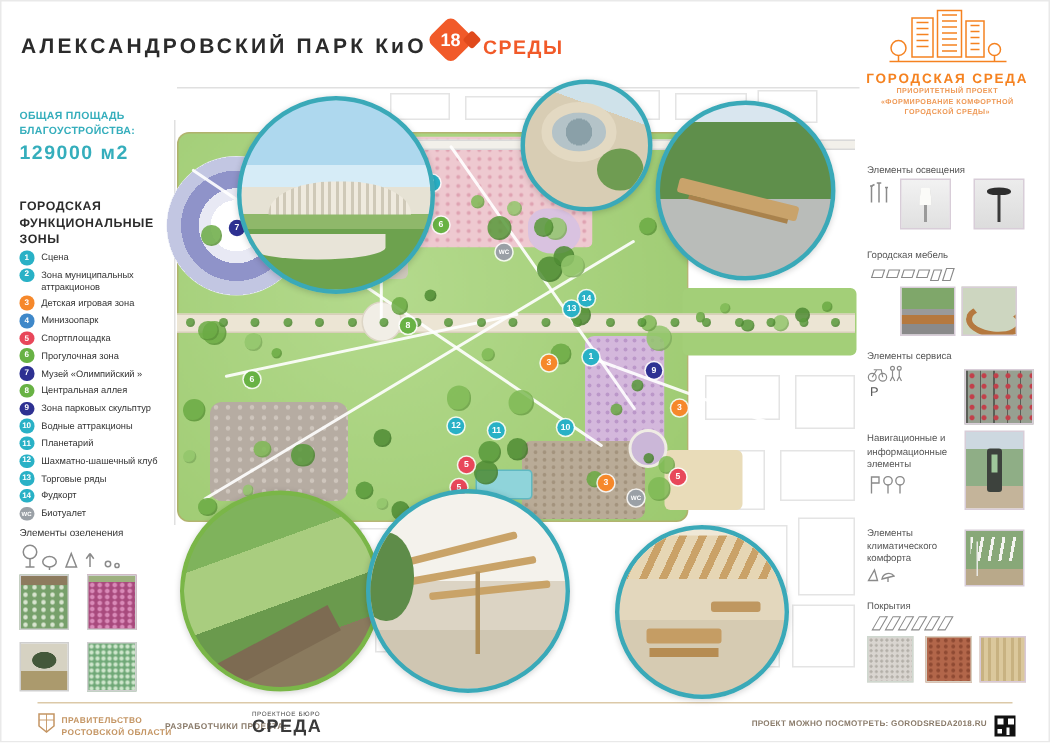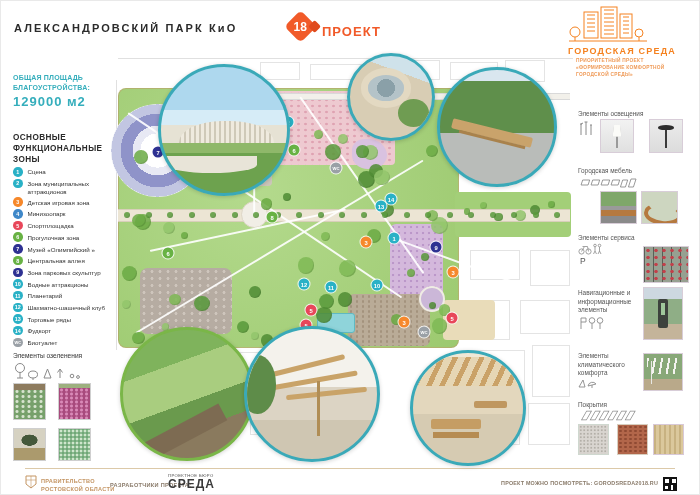--- a/index.html
+++ b/index.html
@@ -1,27 +1,27 @@
 <!DOCTYPE html>
 <html><head>
 <meta charset="utf-8">
 <style>
   *{margin:0;padding:0;box-sizing:border-box;}
   html,body{background:#fff;}
   body{font-family:"Liberation Sans",sans-serif;width:700px;height:495px;overflow:hidden;}
   .poster{position:relative;width:700px;height:495px;background:#fff;box-shadow:inset 0 0 0 1px #e9e9e9;overflow:hidden;}
 
   
-  .title{position:absolute;left:14px;top:22px;font-size:11px;font-weight:bold;letter-spacing:2.1px;color:#2b2b2b;white-space:nowrap;}
+  .title{position:absolute;left:14px;top:22px;font-size:14px;font-weight:bold;letter-spacing:2.1px;color:#2b2b2b;white-space:nowrap;}
   .badge{position:absolute;left:289px;top:15px;width:23px;height:23px;background:#f15a29;transform:rotate(45deg);border-radius:5px;display:flex;align-items:center;justify-content:center;}
   .badge::after{content:"";position:absolute;width:9px;height:9px;background:#e04a1c;right:-3px;top:-3px;border-radius:2px;}
   .badge span{transform:rotate(-45deg);color:#fff;font-weight:bold;font-size:12px;position:relative;z-index:1;}
   .date-word{position:absolute;left:322px;top:24px;font-size:13px;font-weight:bold;color:#f15a29;letter-spacing:1px;}
   .slogan{position:absolute;left:387px;top:24px;font-size:13px;font-weight:bold;color:#2aa7b6;letter-spacing:.5px;}
-  .program{position:absolute;right:5px;top:6px;width:127px;text-align:left;}
+  .program{position:absolute;right:5px;top:6px;width:127px;text-align:center;}
   .prog-svg{width:80px;height:36px;display:inline-block;}
   .prog-name{font-size:9px;font-weight:bold;letter-spacing:1.2px;color:#f58220;}
   .prog-sub{font-size:4.8px;font-weight:bold;color:#ef9a57;margin-top:2px;line-height:1.45;letter-spacing:.3px;padding:0 8px;}
 
   
   .area-label{position:absolute;left:13px;top:73px;width:104px;font-size:7px;font-weight:bold;color:#35aebc;line-height:1.4;letter-spacing:.2px;}
   .area-value{position:absolute;left:13px;top:94px;font-size:13px;font-weight:bold;color:#35aebc;letter-spacing:1px;}
   .zones-heading{position:absolute;left:13px;top:133px;width:112px;font-size:8.2px;font-weight:bold;color:#2b2b2b;line-height:1.32;letter-spacing:.4px;}
   #zones-list{position:absolute;left:13px;top:167px;width:103px;}
   .zitem{display:flex;gap:5px;margin-bottom:2.2px;align-items:flex-start;}
@@ -341,21 +341,21 @@
         <i class="roof"></i>
         <i class="tbl"></i>
         <i class="tbl2"></i>
       </div>
   </div>
 
   <div class="title">АЛЕКСАНДРОВСКИЙ ПАРК КиО</div>
   <div class="badge">
       <span>18</span>
     </div>
-  <div class="date-word">ПРОЕКТ</div>
+  <div class="date-word">СРЕДЫ</div>
   <div class="program">
     <svg class="prog-svg" viewBox="0 0 80 36">
       <g fill="none" stroke="#f58220" stroke-width="1">
         <rect x="16" y="6" width="14" height="26"></rect>
           <rect x="33" y="1" width="16" height="31"></rect>
           <rect x="52" y="8" width="12" height="24"></rect>
         <path d="M19 9h8M19 13h8M19 17h8M19 21h8M19 25h8"></path>
         <path d="M36 4h10M36 8h10M36 12h10M36 16h10M36 20h10M36 24h10M36 28h10"></path>
         <path d="M55 11h6M55 15h6M55 19h6M55 23h6M55 27h6"></path>
         <circle cx="7" cy="26" r="5"></circle>
@@ -364,21 +364,21 @@
           <path d="M71 31v4"></path>
         <path d="M1 35h78"></path>
       </g>
     </svg>
     <div class="prog-name">ГОРОДСКАЯ СРЕДА</div>
     <div class="prog-sub">ПРИОРИТЕТНЫЙ ПРОЕКТ «ФОРМИРОВАНИЕ КОМФОРТНОЙ ГОРОДСКОЙ СРЕДЫ»</div>
   </div>
 
   <div class="area-label">ОБЩАЯ ПЛОЩАДЬ БЛАГОУСТРОЙСТВА:</div>
   <div class="area-value">129000 м2</div>
-  <div class="zones-heading">ОСНОВНЫЕ ФУНКЦИОНАЛЬНЫЕ ЗОНЫ</div>
+  <div class="zones-heading">ГОРОДСКАЯ ФУНКЦИОНАЛЬНЫЕ ЗОНЫ</div>
   <div id="zones-list">
       <div class="zitem">
         <span class="znum" style="background: rgb(41, 177, 198);">1</span>
         <span class="zlabel">Сцена</span>
       </div>
       <div class="zitem">
         <span class="znum" style="background: rgb(41, 177, 198);">2</span>
         <span class="zlabel">Зона муниципальных аттракционов</span>
       </div>
       <div class="zitem">

